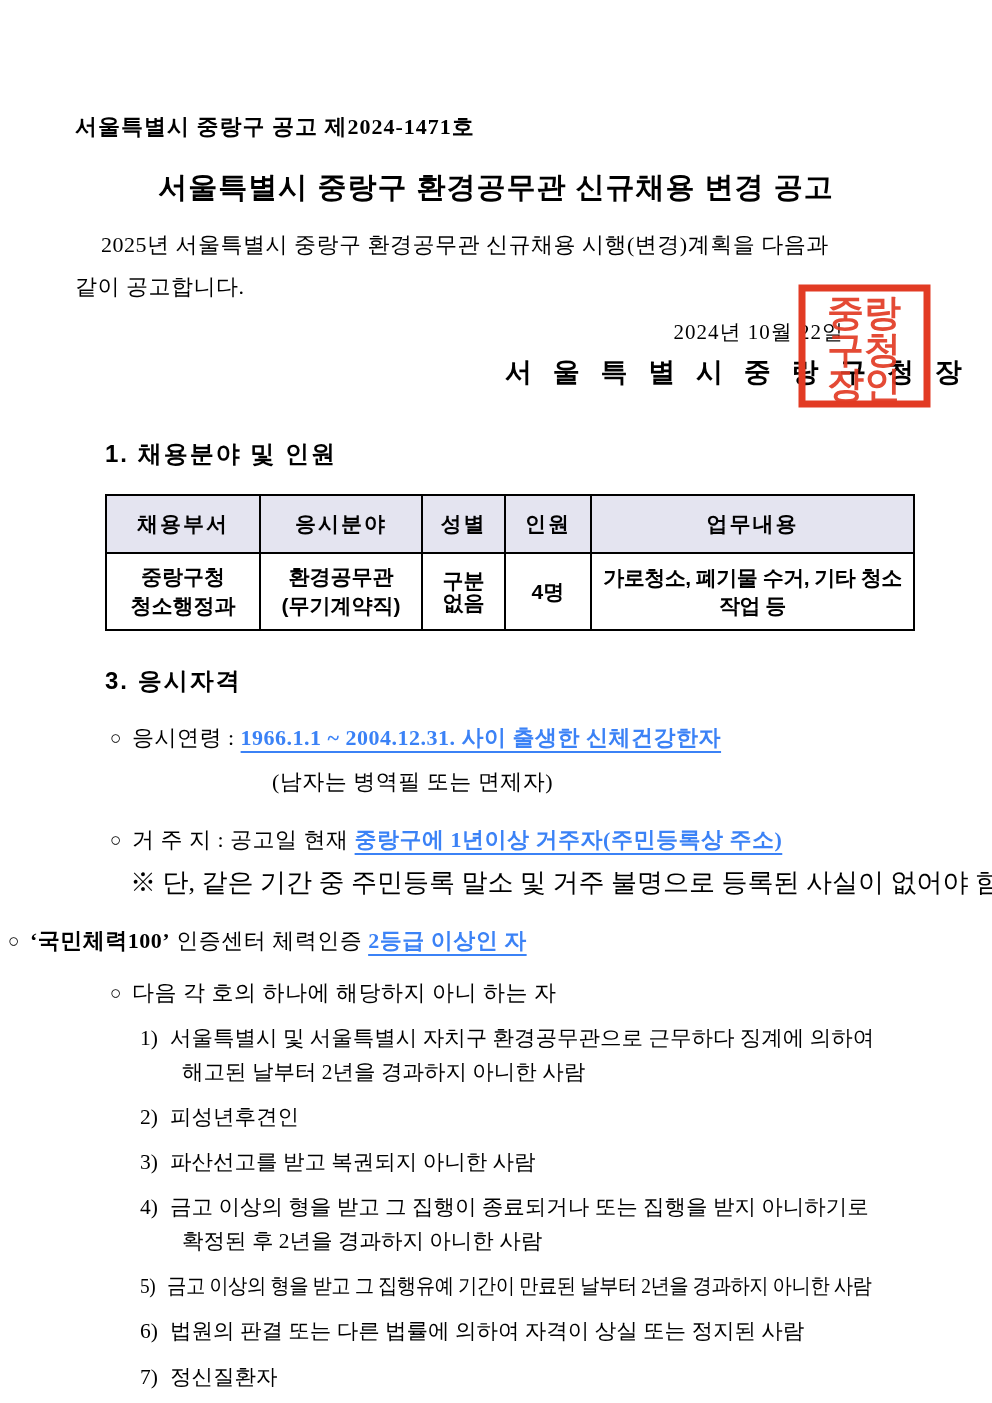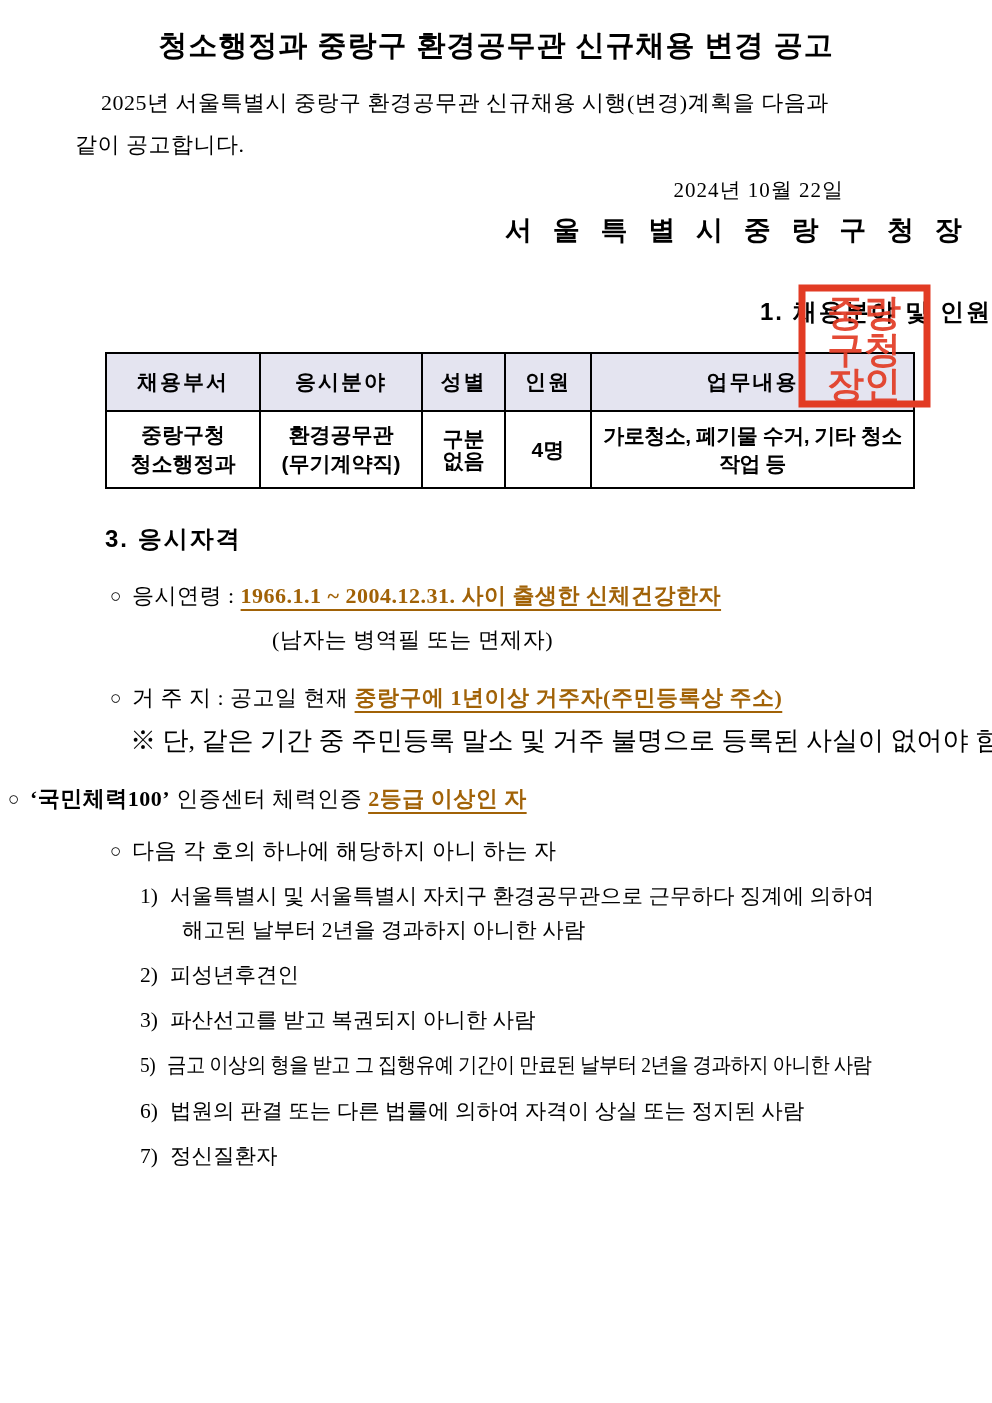--- a/index.html
+++ b/index.html
@@ -52,21 +52,21 @@
     width: 135px;
     height: 126px;
   }
   .section-heading {
     margin-left: 105px;
     font-family: "Liberation Sans", sans-serif;
     font-weight: 800;
     font-size: 24px;
     letter-spacing: 2px;
   }
-  .sec1 { margin-top: 48px; text-align: right; }
+  .sec1 { margin-top: 48px; }
   .sec2 { margin-top: 34px; }
   table.recruit {
     margin: 24px 0 0 105px;
     border-collapse: collapse;
     table-layout: fixed;
     width: 810px;
     font-family: "Liberation Sans", sans-serif;
   }
   table.recruit th, table.recruit td {
     border: 2px solid #000;
@@ -94,40 +94,41 @@
     white-space: nowrap;
   }
   .b-age { margin-top: 26px; }
   .b-age-note { margin-top: 14px; margin-left: 272px; font-size: 22px; }
   .b-res { margin-top: 28px; }
   .b-res-note { margin-top: 10px; margin-left: 130px; font-size: 26px; letter-spacing: 0; }
   .b-fit { margin-top: 26px; margin-left: 8px; }
   .b-list { margin-top: 22px; }
   .marker { font-size: 19px; display: inline-block; margin-right: 10px; transform: translateY(-1px); }
   .blue-link {
-    color: #a16207;
+    color: #3b82f6;
     font-weight: bold;
     text-decoration: underline;
     text-underline-offset: 6px;
     text-decoration-thickness: 2px;
   }
   .bold { font-weight: bold; }
   .disq { margin-top: 14px; margin-left: 140px; font-size: 21.5px; }
   .disq-item { margin-top: 12px; line-height: 1.55; white-space: nowrap; }
   .disq-item .num { display: inline-block; width: 30px; }
   .disq-item .cont { margin-left: 42px; }
   .condensed { transform: scaleX(0.90); transform-origin: left center; letter-spacing: -0.5px; }
 </style>
 </head>
 <body>
 
 <div class="page">
 
-
-  <h1 class="title">청소행정과 중랑구 환경공무관 신규채용 변경 공고</h1>
+  <div class="doc-number">서울특별시 중랑구 공고 제2024-1471호</div>
+
+  <h1 class="title">서울특별시 중랑구 환경공무관 신규채용 변경 공고</h1>
 
   <p class="intro l1">2025년 서울특별시 중랑구 환경공무관 신규채용 시행(변경)계획을 다음과</p>
   <p class="intro l2">같이 공고합니다.</p>
 
   <div class="date-line">2024년 10월 22일</div>
 
   <div class="signer-row">
     <span class="signer">서 울 특 별 시 중 랑 구 청 장</span>
   </div>
 
@@ -196,20 +197,24 @@
     <div class="disq-item">
       <span class="num">1)</span><span>서울특별시 및 서울특별시 자치구 환경공무관으로 근무하다 징계에 의하여</span>
       <div class="cont">해고된 날부터 2년을 경과하지 아니한 사람</div>
     </div>
     <div class="disq-item">
       <span class="num">2)</span><span>피성년후견인</span>
     </div>
     <div class="disq-item">
       <span class="num">3)</span><span>파산선고를 받고 복권되지 아니한 사람</span>
     </div>
+    <div class="disq-item">
+      <span class="num">4)</span><span>금고 이상의 형을 받고 그 집행이 종료되거나 또는 집행을 받지 아니하기로</span>
+      <div class="cont">확정된 후 2년을 경과하지 아니한 사람</div>
+    </div>
     <div class="disq-item condensed">
       <span class="num">5)</span><span>금고 이상의 형을 받고 그 집행유예 기간이 만료된 날부터 2년을 경과하지 아니한 사람</span>
     </div>
     <div class="disq-item">
       <span class="num">6)</span><span>법원의 판결 또는 다른 법률에 의하여 자격이 상실 또는 정지된 사람</span>
     </div>
     <div class="disq-item">
       <span class="num">7)</span><span>정신질환자</span>
     </div>
   </div>

